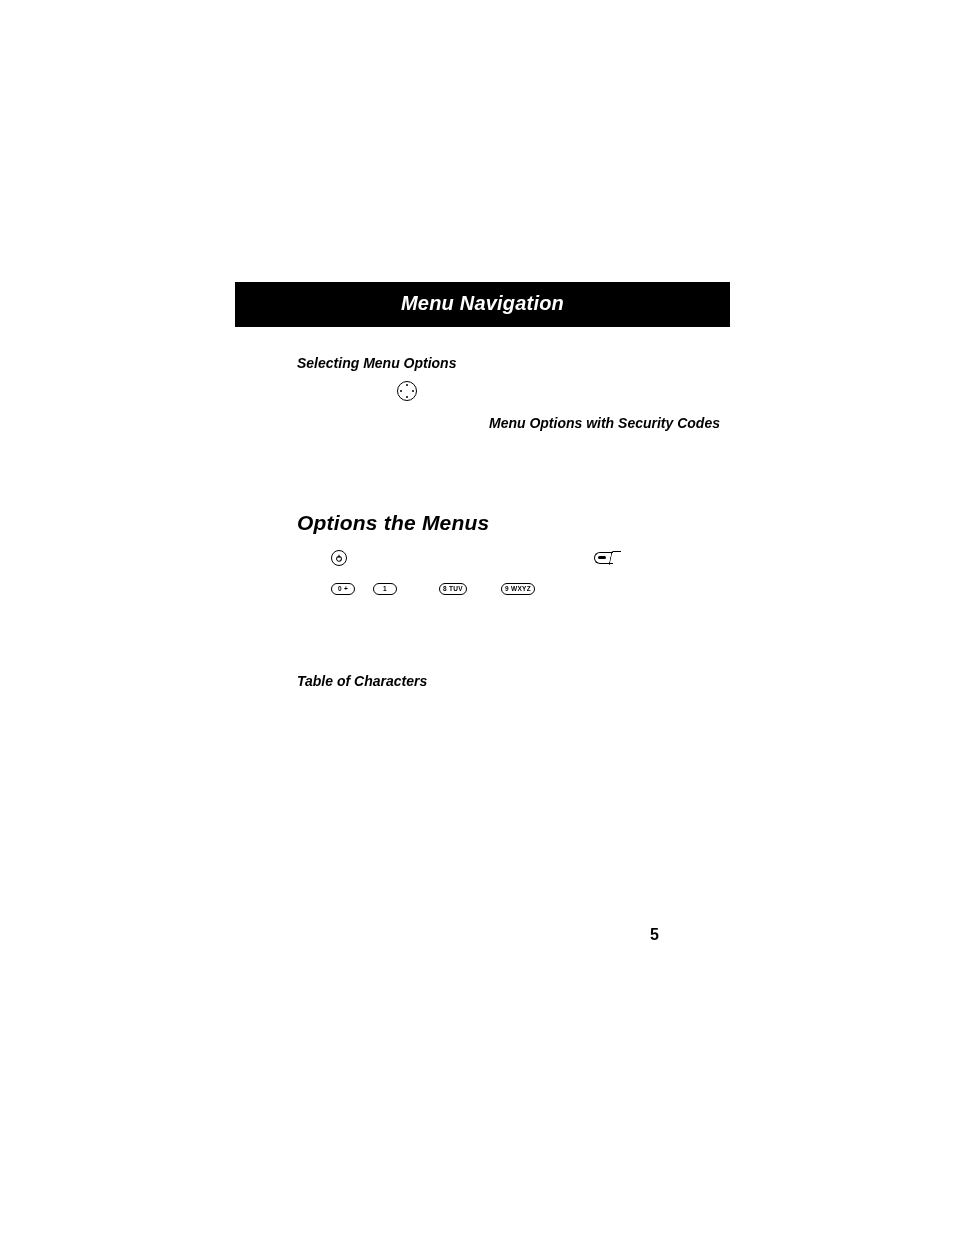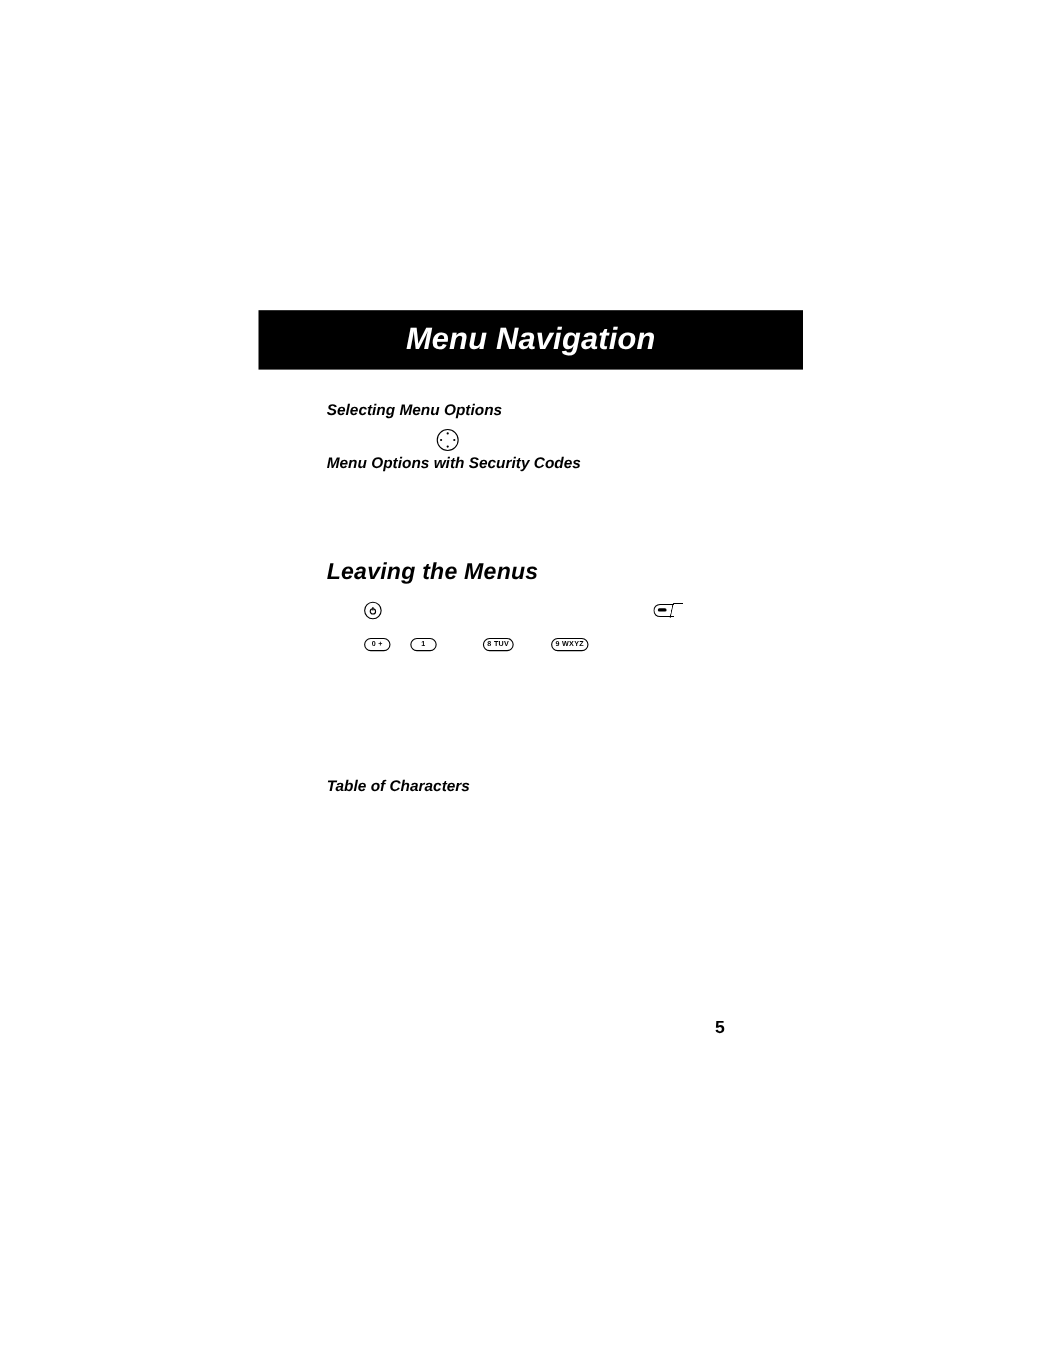--- a/index.html
+++ b/index.html
@@ -21,21 +21,21 @@
     left: 235px;
     top: 282px;
     width: 495px;
   }
   .banner {
     background: #000;
     color: #fff;
     text-align: center;
     font-style: italic;
     font-weight: 700;
-    font-size: 28px;
+    font-size: 20px;
     padding: 10px 8px 12px 8px;
     letter-spacing: 0.2px;
   }
   .block {
     padding-left: 62px;
     padding-right: 10px;
   }
   .h2 {
     font-style: italic;
     font-weight: 700;
@@ -185,23 +185,23 @@
 
       <div class="h2">Selecting Menu Options</div>
 
       <div class="glyph-row" style="margin-left:100px;">
         <span class="nav-circle">
           <span class="l"></span>
             <span class="r"></span>
         </span>
       </div>
 
-      <div class="h2" style="margin-top:2px;">Menu Options with Security Codes</div>
-
-      <div class="h1" style="margin-top:80px;">Leaving the Menus</div>
+      <div class="h2" style="margin-top:14px;text-align:right;">Menu Options with Security Codes</div>
+
+      <div class="h1" style="margin-top:80px;">Options the Menus</div>
 
       <div class="glyph-row-wide">
         <span class="circle-icon">
           <svg viewBox="0 0 10 10">
             <circle cx="5" cy="6" r="3" fill="none" stroke="#000" stroke-width="1.3"></circle>
             <line x1="5" y1="1" x2="5" y2="5" stroke="#000" stroke-width="1.3"></line>
           </svg>
         </span>
         <span style="flex:0 0 247px;"></span>
         <span class="end-key">
@@ -213,19 +213,19 @@
       <div class="key-row">
         <span class="pill-key">0 +</span>
         <span class="key-gap-sm"></span>
         <span class="pill-key">1 </span>
         <span class="key-gap-md"></span>
         <span class="pill-key">8 TUV</span>
         <span class="key-gap-lg"></span>
         <span class="pill-key">9 WXYZ</span>
       </div>
 
-      <div class="h2" style="margin-top:112px;font-style:italic;">Table of Characters</div>
+      <div class="h2" style="margin-top:76px;font-style:italic;">Table of Characters</div>
 
     </div>
   </div>
 
   <div class="page-num">5</div>
 </div>
 
 </body></html>

